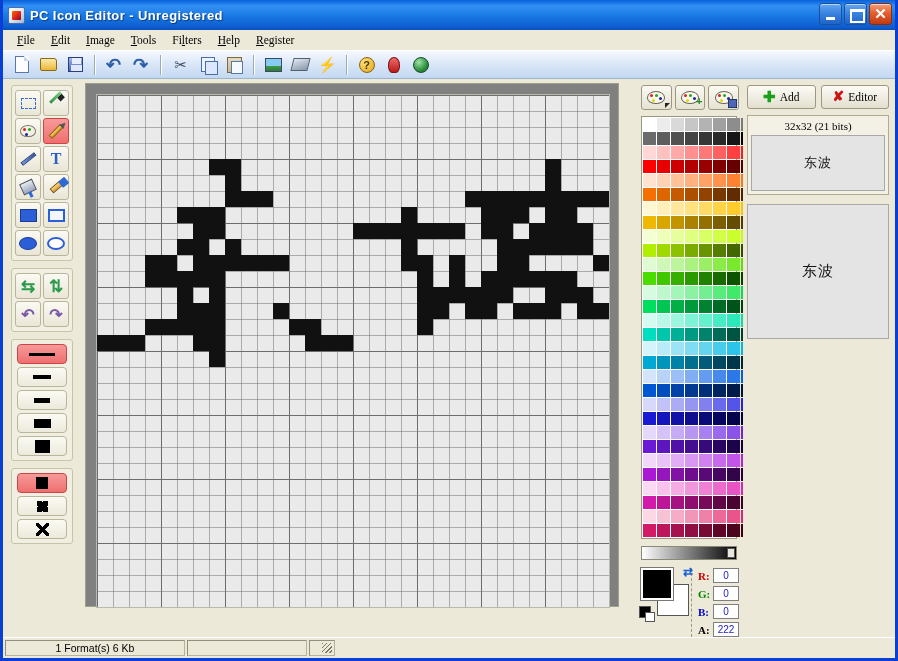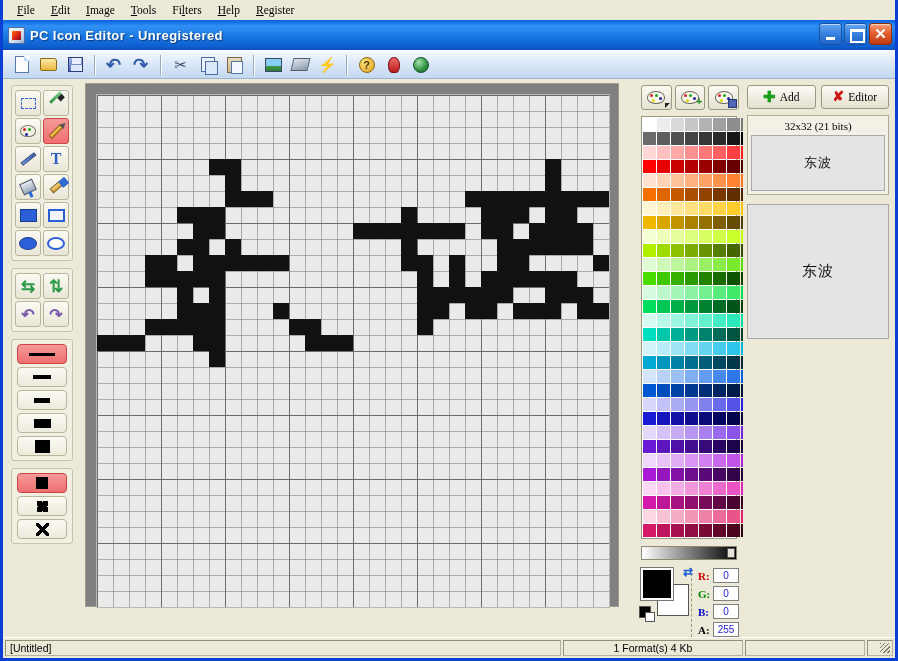--- a/index.html
+++ b/index.html
@@ -311,40 +311,40 @@
   #sb3 { width: 120px; }
   #sb4 { width: 26px; margin-right:2px; position:relative; }
   #grip { position:absolute; right:2px; bottom:2px; width:10px; height:10px;
     background: repeating-linear-gradient(135deg,#7a7a6a 0 1px, transparent 1px 3px); }
 </style>
 </head>
 <body>
 
 <div id="app">
 
-  <div id="menubar">
-    <div class="mi"><u>F</u>ile</div>
-    <div class="mi"><u>E</u>dit</div>
-    <div class="mi"><u>I</u>mage</div>
-    <div class="mi"><u>T</u>ools</div>
-    <div class="mi">Fi<u>l</u>ters</div>
-    <div class="mi"><u>H</u>elp</div>
-    <div class="mi"><u>R</u>egister</div>
-  </div>
-
   <div id="titlebar">
     <div class="tb-icon"></div>
     <div class="tb-title">PC Icon Editor - Unregistered</div>
     <div id="win-btns">
       <div class="wbtn min"></div>
       <div class="wbtn max"></div>
       <div class="wbtn close">
           <span>✕</span>
         </div>
     </div>
+  </div>
+
+  <div id="menubar">
+    <div class="mi"><u>F</u>ile</div>
+    <div class="mi"><u>E</u>dit</div>
+    <div class="mi"><u>I</u>mage</div>
+    <div class="mi"><u>T</u>ools</div>
+    <div class="mi">Fi<u>l</u>ters</div>
+    <div class="mi"><u>H</u>elp</div>
+    <div class="mi"><u>R</u>egister</div>
   </div>
 
   <div id="toolbar">
     <div class="tbtn">
         <span class="g-new"></span>
       </div>
     <div class="tbtn">
         <span class="g-open"></span>
       </div>
     <div class="tbtn">
@@ -881,21 +881,21 @@
             <div class="rgba-row">
               <span class="rgba-lab" style="color: rgb(0, 136, 0);">G:</span>
               <div class="rgba-val">0</div>
             </div>
             <div class="rgba-row">
               <span class="rgba-lab" style="color: rgb(0, 0, 204);">B:</span>
               <div class="rgba-val">0</div>
             </div>
             <div class="rgba-row">
               <span class="rgba-lab" style="color: rgb(0, 0, 0);">A:</span>
-              <div class="rgba-val">255</div>
+              <div class="rgba-val">222</div>
             </div>
           </div>
       </div>
     </div>
 
     <div id="rightpanel">
       <div class="rp-btns">
         <div class="rpbtn">
           <span class="ic-plus">✚</span>
           <span>Add</span>
@@ -911,20 +911,19 @@
           <span class="cjk">东波</span>
         </div>
       </div>
       <div id="bigpreview">
         <span class="cjk big">东波</span>
       </div>
     </div>
   </div>
 
   <div id="statusbar">
-    <div class="sb-cell" id="sb1">[Untitled]</div>
-    <div class="sb-cell" id="sb2">1 Format(s) 4 Kb</div>
+    <div class="sb-cell" id="sb2">1 Format(s) 6 Kb</div>
     <div class="sb-cell" id="sb3"></div>
     <div class="sb-cell" id="sb4">
         <span id="grip"></span>
       </div>
   </div>
 </div>
 
 </body></html>

